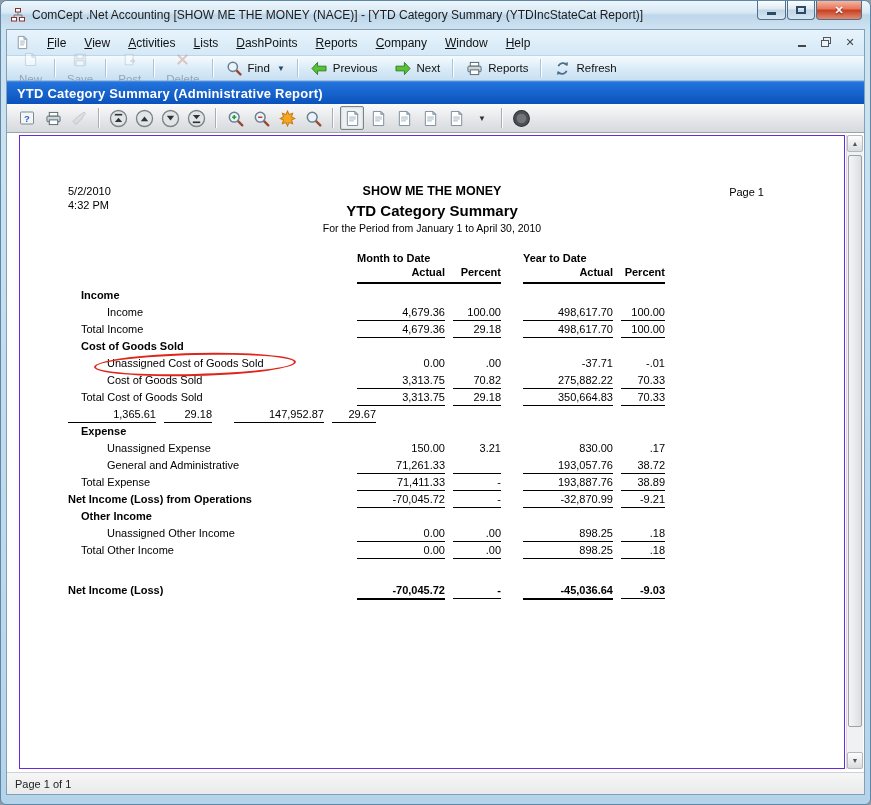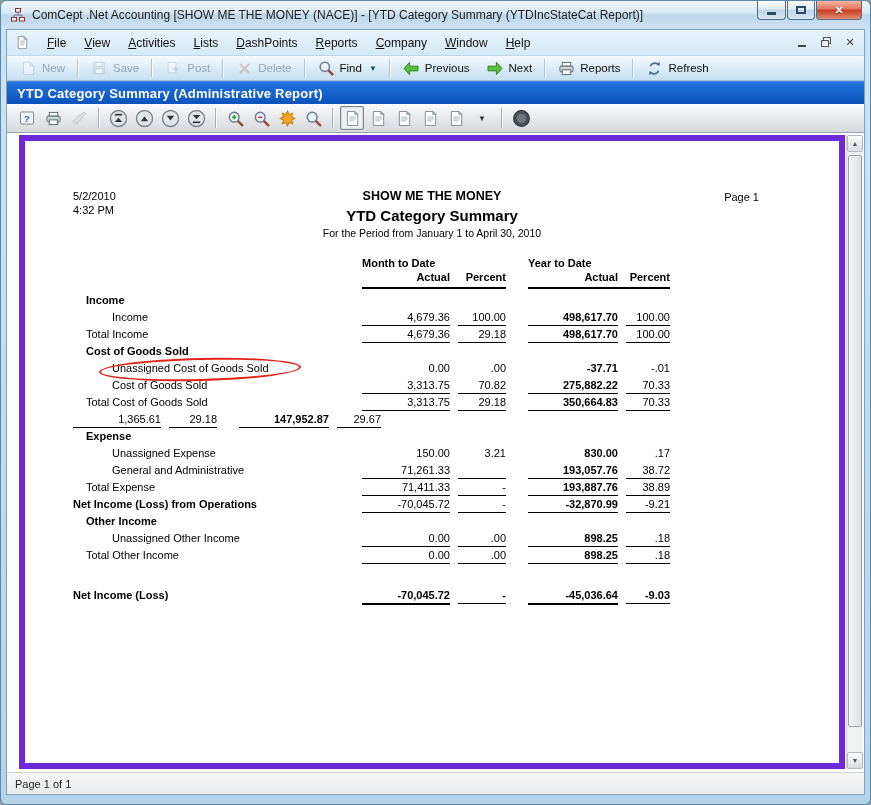--- a/index.html
+++ b/index.html
@@ -31,40 +31,40 @@
   .menu-item{padding:3px 9px;color:#111;cursor:default;}
   .menu-item u{text-decoration:underline;}
   .mdi-controls{position:absolute;right:6px;top:4px;display:flex;align-items:center;gap:8px;color:#444;}
   .mdi-btn{width:16px;height:16px;display:flex;align-items:center;justify-content:center;font-size:11px;}
   .mdi-min-bar{display:block;width:8px;height:2px;background:#444;margin-top:8px;}
   
   .toolbar{height:25px;display:flex;align-items:center;padding:0 4px;
     background:linear-gradient(#f5fbfe,#d7e9f6 60%,#c8e0f2);border-bottom:1px solid #9cc0da;}
   .tb-btn{display:flex;align-items:center;gap:5px;padding:2px 7px;font-size:11.5px;color:#111;
     border:1px solid transparent;border-radius:2px;cursor:default;white-space:nowrap;}
-  .tb-btn.disabled{color:#93a5b6;}
+  .tb-btn.disabled{color:#93a5b6;flex-direction:column;}
   .tb-btn.disabled .tb-ico{opacity:.45;}
   .tb-ico{display:inline-flex;width:18px;height:16px;align-items:center;justify-content:center;}
   .tb-caret{font-size:8px;color:#24476b;margin-left:2px;}
   .tb-sep{width:1px;height:18px;background:#a9c4d8;margin:0 4px;box-shadow:1px 0 0 #fff;}
   
   .caption{height:23px;display:flex;align-items:center;padding:0 10px;
     background:linear-gradient(var(--caption-top,#2374de),var(--caption-bottom,#0b52bb));
     border-top:1px solid #4b8ae4;}
   .caption span{color:#fff;font-weight:bold;font-size:13px;letter-spacing:.2px;}
   
   .pvbar{height:29px;display:flex;align-items:center;padding:0 8px;gap:2px;
     background:linear-gradient(#fbfbfb,#e3e5e8 60%,#d7dadd);border-bottom:1px solid #9aa4ad;}
   .pv-btn{width:24px;height:24px;display:flex;align-items:center;justify-content:center;border:1px solid transparent;border-radius:2px;}
   .pv-btn.selected{border:1px solid #7d8archive89;border:1px solid #7d8489;background:#eef1f3;box-shadow:inset 0 0 2px #aab2b8;}
   .pv-sep{width:1px;height:20px;background:#a8aeb4;margin:0 5px;box-shadow:1px 0 0 #fdfdfd;}
   .pv-caret{font-size:8px;color:#333;width:12px;text-align:center;}
   
   .report-area{flex:1;position:relative;background:#fff;overflow:hidden;}
-  .page{position:absolute;left:12px;top:2px;width:826px;bottom:3px;background:#fff;border:6px solid #6d28d9;
+  .page{position:absolute;left:12px;top:2px;width:826px;bottom:3px;background:#fff;border:1px solid #6d28d9;
     font-size:11px;color:#000;}
   .rpt-header{position:relative;padding-top:48px;}
   .rpt-date{position:absolute;left:48px;top:48px;line-height:14px;}
   .rpt-page{position:absolute;right:80px;top:50px;}
   .rpt-company{text-align:center;font-weight:bold;font-size:12.5px;}
   .rpt-title{text-align:center;font-weight:bold;font-size:15px;margin-top:4px;}
   .rpt-period{text-align:center;font-size:10.5px;margin-top:3px;}
   .rpt-table{margin:18px 0 0 48px;width:597px;}
   .hdr{display:flex;font-size:11px;font-weight:bold;}
   .hdr-spacer{flex:1;}
@@ -78,21 +78,21 @@
   .hg.ytd .col-a{width:90px;text-align:right;}
   .hg.ytd .col-p{width:44px;margin-left:8px;text-align:right;}
   #rpt-rows{margin-top:5px;}
   .rrow{display:flex;height:17px;font-size:11px;}
   .rrow.gap{margin-top:23px;}
   .c-label{flex:1;white-space:nowrap;position:relative;}
   .ind1{padding-left:13px;} .ind2{padding-left:39px;}
   .rrow.section .c-label,.rrow.bold .c-label,.rrow.final .c-label{font-weight:bold;}
   .rrow.final .c-ma,.rrow.final .c-mp,.rrow.final .c-ya,.rrow.final .c-yp{font-weight:bold;}
   .c-ma{width:88px;text-align:right;} .c-mp{width:48px;margin-left:8px;text-align:right;}
-  .c-ya{width:90px;margin-left:22px;text-align:right;font-weight:bold;} .c-yp{width:44px;margin-left:8px;text-align:right;}
+  .c-ya{width:90px;margin-left:22px;text-align:right;} .c-yp{width:44px;margin-left:8px;text-align:right;}
   .u1{border-bottom:1px solid #000;height:15px;}
   .u2{border-bottom:2px solid #000;height:16px;}
   .circle-annotation{position:absolute;left:26px;top:-4px;width:202px;height:23px;
     border:2.5px solid var(--annotation-red,#e0241a);border-radius:50%;transform:rotate(-1.4deg);pointer-events:none;}
   
   .vscroll{position:absolute;right:1px;top:2px;bottom:3px;width:17px;background:#f0f1f2;border-left:1px solid #d6d9db;}
   .vs-btn{position:absolute;left:0;width:16px;height:17px;display:flex;align-items:center;justify-content:center;
     background:linear-gradient(#fdfdfd,#d9dcdf);border:1px solid #b3b9be;border-radius:2px;font-size:7px;color:#4f5берis向d;color:#4f555d;}
   .vs-up{top:0;} .vs-down{bottom:0;}
   .vs-thumb{position:absolute;left:1px;top:20px;bottom:42px;width:14px;border:1px solid #9aa1a8;border-radius:2px;

